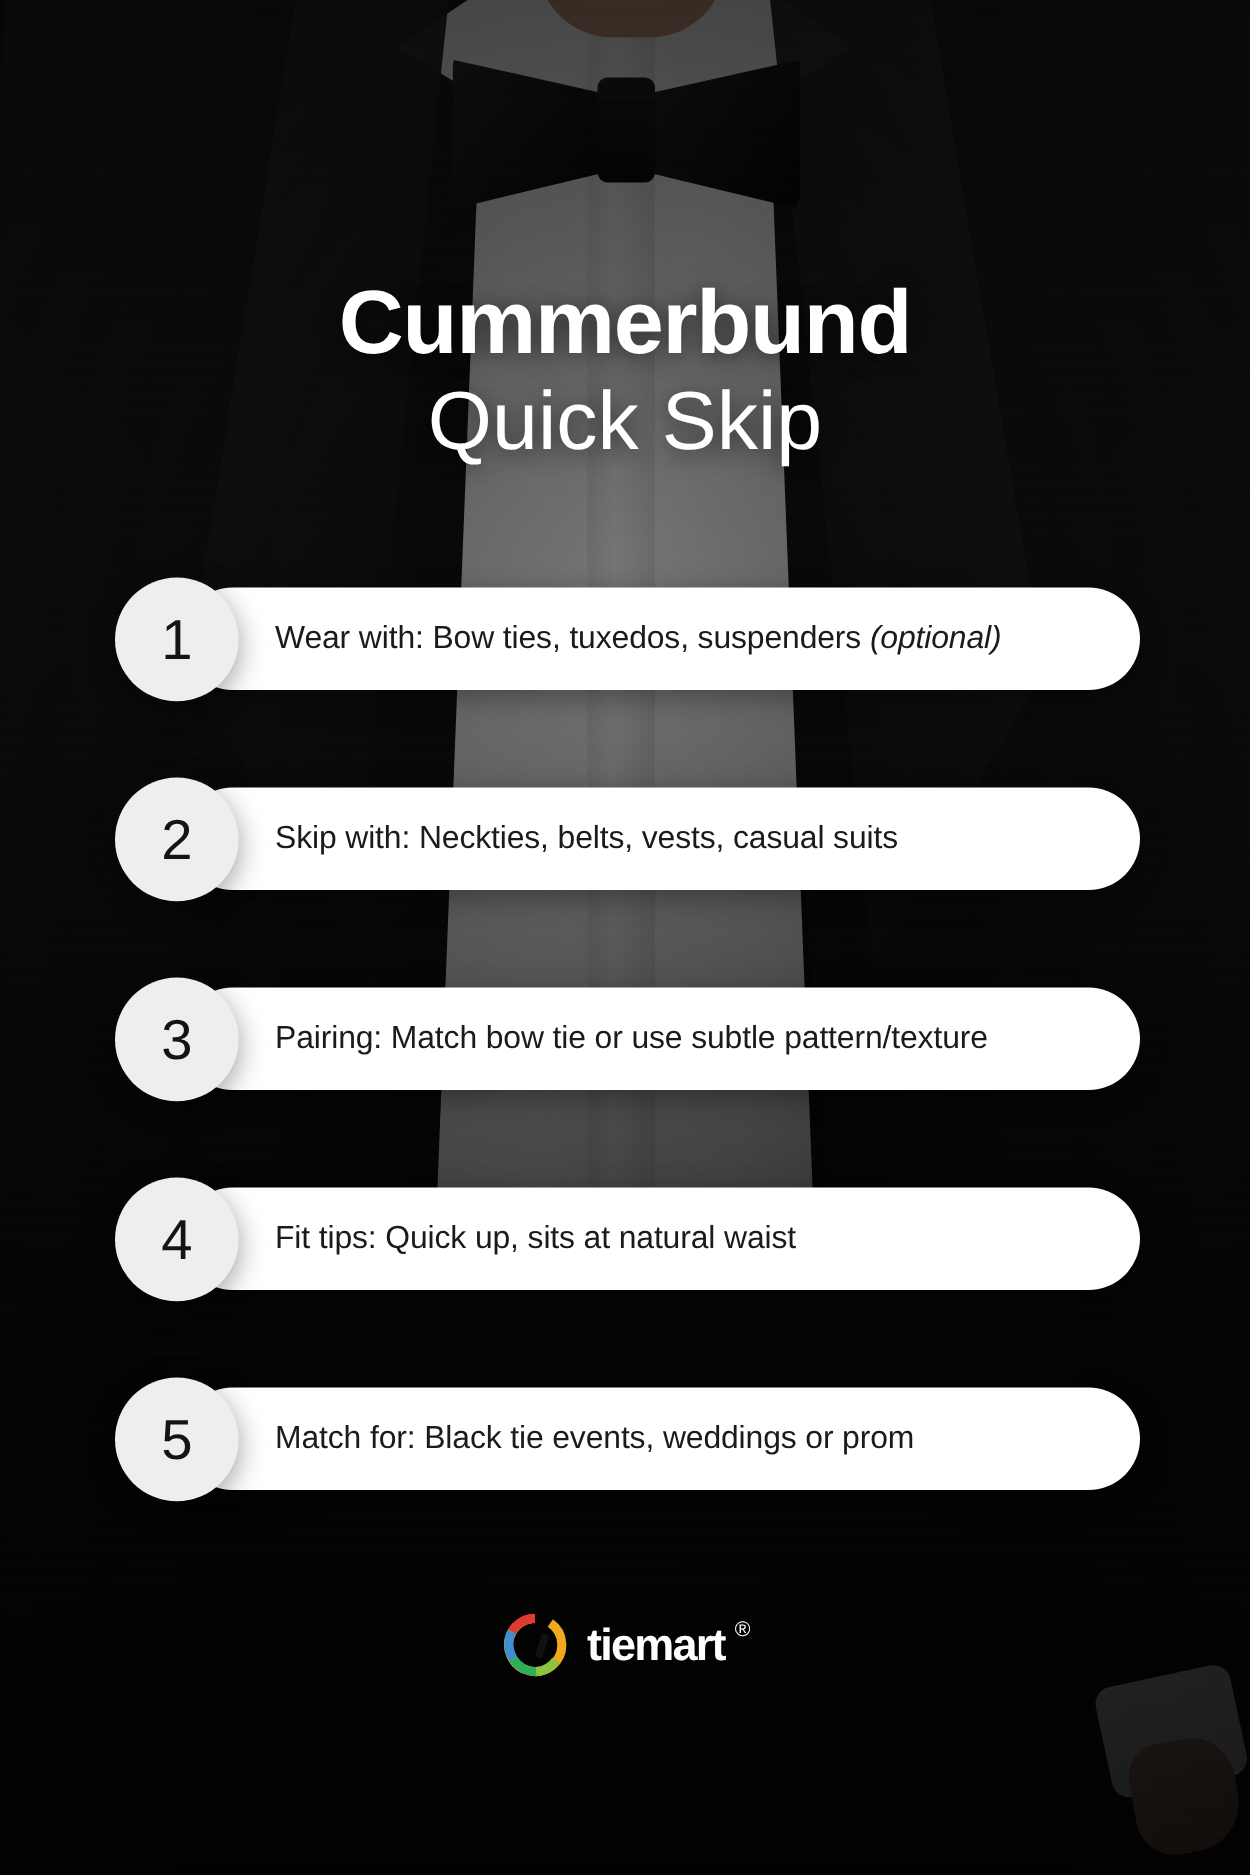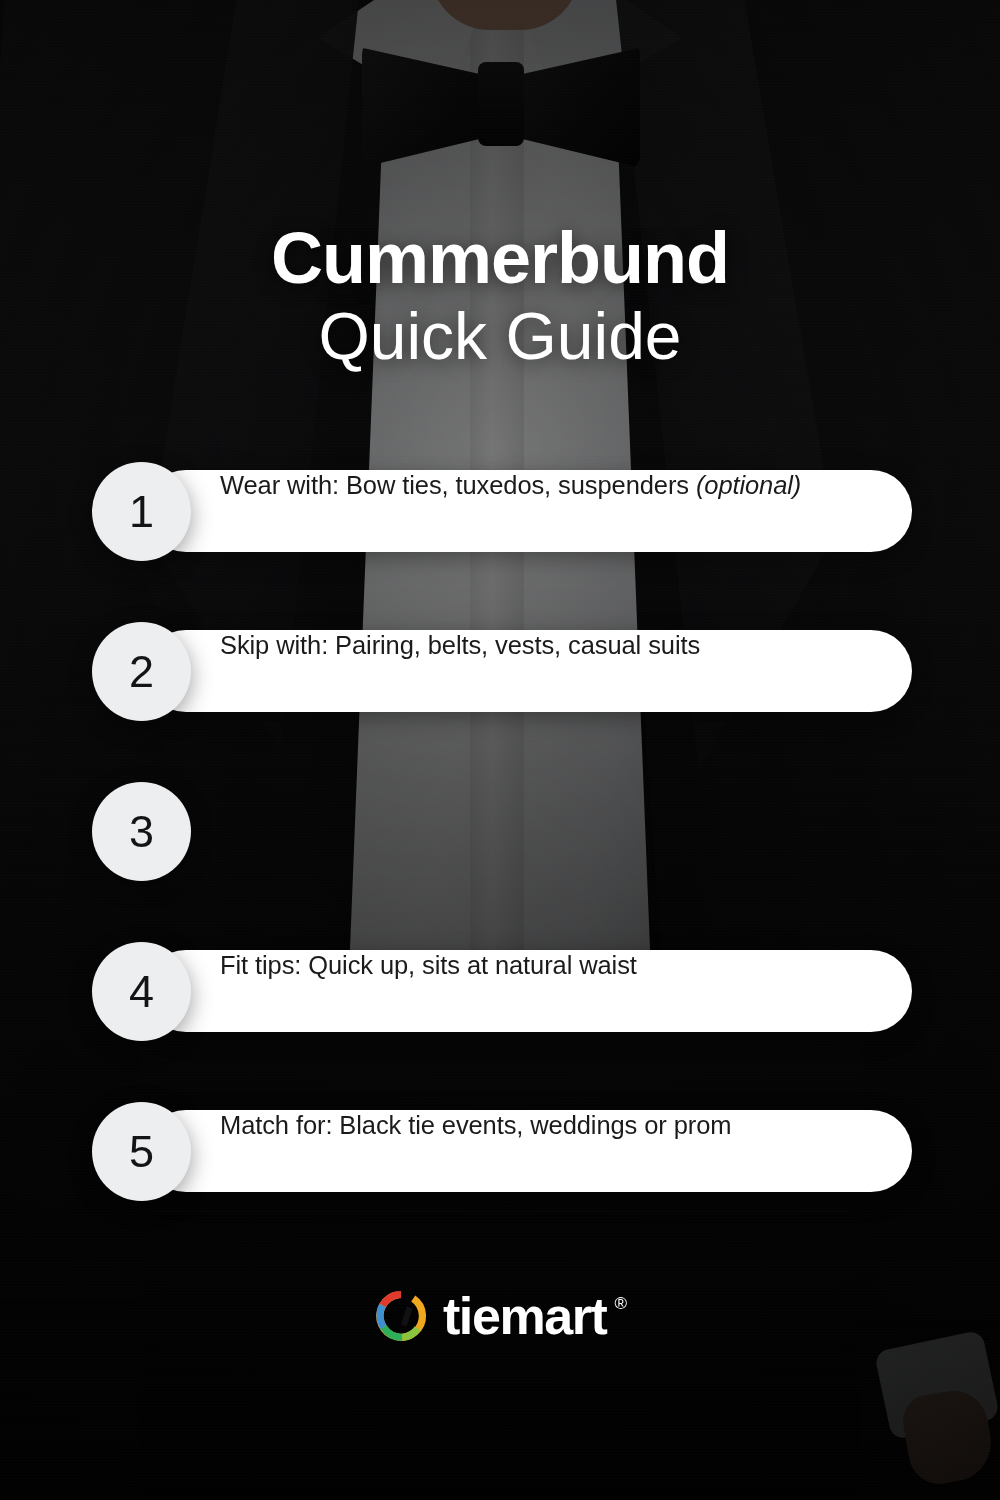--- a/index.html
+++ b/index.html
@@ -159,21 +159,21 @@
   }
   .tip-pill {
     position: absolute;
     left: 145px;
     top: 8px;
     height: 82px;
     right: 88px;
     background: #ffffff;
     border-radius: 41px;
     display: flex;
-    align-items: flex-start;
+    align-items: center;
     padding-left: 75px;
     padding-right: 22px;
     box-shadow: 0 6px 22px rgba(0,0,0,0.35);
   }
   .tip-text {
     font-size: 25.5px;
     color: #1b1b1b;
     line-height: 1.25;
     letter-spacing: -0.1px;
   }
@@ -204,21 +204,21 @@
     position: absolute;
     left: 0; top: 1288px;
     width: 1000px;
     display: flex;
     align-items: center;
     justify-content: center;
     gap: 14px;
   }
   .logo-mark { width: 56px; height: 56px; display: block; }
   .logo-word {
-    font-size: 52px;
+    font-size: 36px;
     font-weight: 700;
     color: #ffffff;
     letter-spacing: -1.4px;
     line-height: 1;
   }
   .logo-reg {
     font-size: 17px;
     color: #ffffff;
     align-self: flex-start;
     margin-top: 6px;
@@ -249,44 +249,47 @@
     <div class="cuff"></div>
     <div class="hand"></div>
     <div class="scrim"></div>
     <div class="grain"></div>
   </div>
 
   <div class="content">
 
     <div class="title-block">
       <div class="title-main">Cummerbund</div>
-      <div class="title-sub">Quick Guide</div>
+      <div class="title-sub">Quick Skip</div>
     </div>
 
     <div class="tips">
 
       <div class="tip-row">
         <div class="tip-pill">
           <div class="tip-text"><span>Wear with: Bow ties, tuxedos, suspenders </span><em>(optional)</em></div>
         </div>
         <div class="tip-badge">
           <span class="tip-num">1</span>
         </div>
       </div>
 
       <div class="tip-row">
         <div class="tip-pill">
-          <div class="tip-text"><span>Skip with: Pairing, belts, vests, casual suits</span><em></em></div>
+          <div class="tip-text"><span>Skip with: Neckties, belts, vests, casual suits</span><em></em></div>
         </div>
         <div class="tip-badge">
           <span class="tip-num">2</span>
         </div>
       </div>
 
       <div class="tip-row">
+        <div class="tip-pill">
+          <div class="tip-text"><span>Pairing: Match bow tie or use subtle pattern/texture</span><em></em></div>
+        </div>
         <div class="tip-badge">
           <span class="tip-num">3</span>
         </div>
       </div>
 
       <div class="tip-row">
         <div class="tip-pill">
           <div class="tip-text"><span>Fit tips: Quick up, sits at natural waist</span><em></em></div>
         </div>
         <div class="tip-badge">

